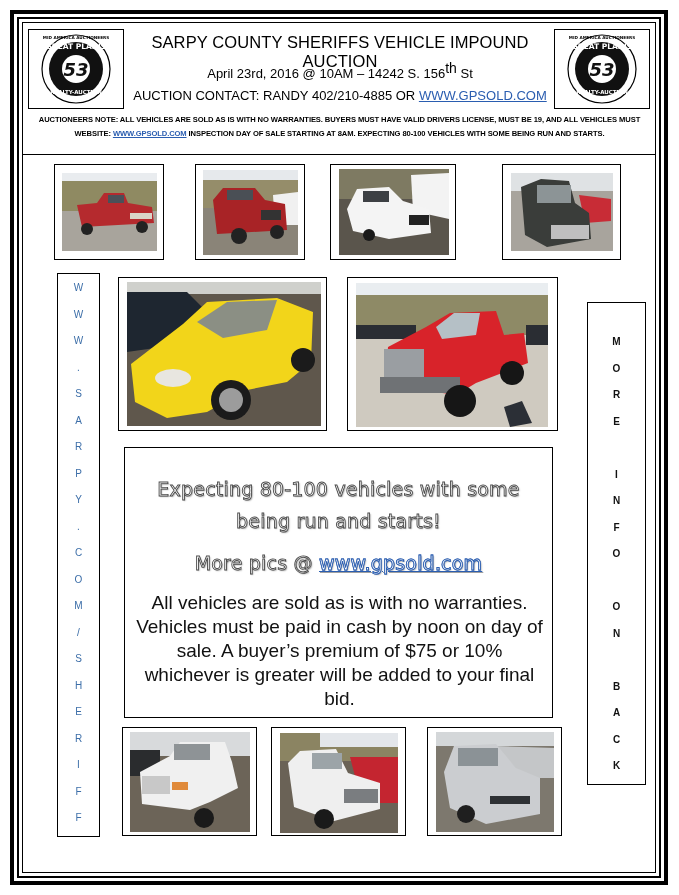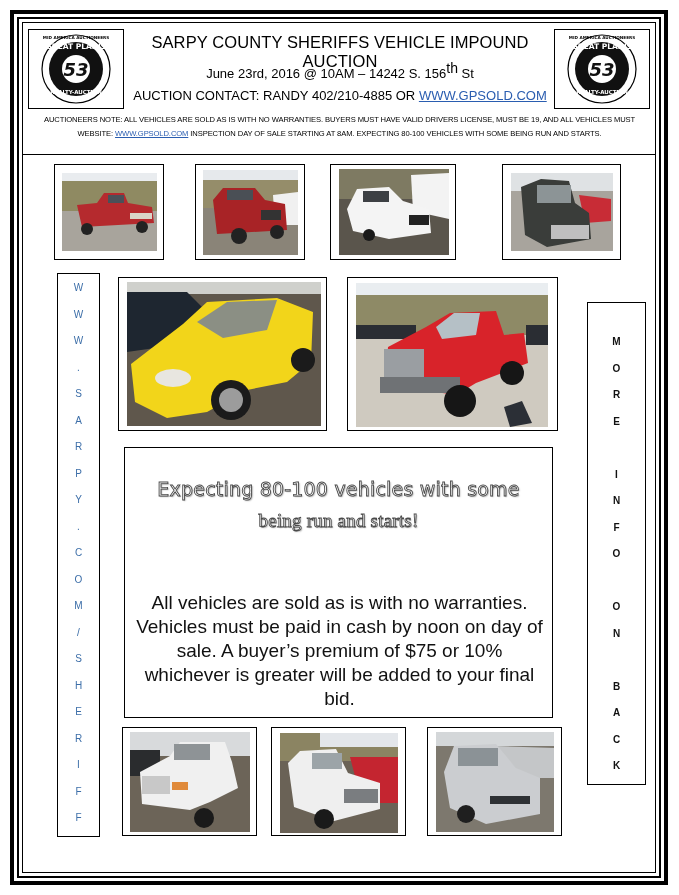--- a/index.html
+++ b/index.html
@@ -16,21 +16,21 @@
   .box { position: absolute; border: 1.5px solid #000; box-sizing: border-box; background: #fff; }
 
   
   .title { position: absolute; left: 120px; width: 440px; top: 33px; text-align: center;
            font-size: 16.5px; letter-spacing: 0.1px; }
   .subline { position: absolute; left: 120px; width: 440px; text-align: center; font-size: 13px; }
   .subline sup { font-size: 14px; }
   .link { color: #2a5db0; text-decoration: underline; }
 
   .note { position: absolute; left: 26px; width: 627px; top: 113px; text-align: center;
-          font-size: 7.6px; font-weight: normal; line-height: 14px; letter-spacing: -0.1px; }
+          font-size: 7.6px; font-weight: bold; line-height: 14px; letter-spacing: -0.1px; }
   .note-rule { position: absolute; left: 22px; width: 634px; top: 154px; height: 0;
                border-top: 1.5px solid #000; }
 
   
   .logo-box { position: absolute; width: 96px; height: 80px; border: 1px solid #000; box-sizing: border-box; background:#fff; }
   .logo-svg { position: absolute; left: 8px; top: 2px; width: 78px; height: 74px; }
 
   
   .photo { position: absolute; overflow: hidden; }
 
@@ -77,21 +77,21 @@
     <circle cx="39" cy="37" r="14" fill="#fff"></circle>
     <text x="39" y="44" text-anchor="middle" font-family="DejaVu Sans, sans-serif" font-weight="bold" font-style="italic" font-size="18" fill="#111">53</text>
     <text x="39" y="17" text-anchor="middle" font-family="DejaVu Sans, sans-serif" font-weight="bold" font-size="7.5" fill="#fff">GREAT PLAINS</text>
     <text x="39" y="62" text-anchor="middle" font-family="DejaVu Sans, sans-serif" font-weight="bold" font-size="5.5" fill="#fff">REALTY-AUCTION</text>
     <text x="39" y="7" text-anchor="middle" font-family="DejaVu Sans, sans-serif" font-weight="bold" font-size="4.2" fill="#000">MID AMERICA AUCTIONEERS</text>
   </svg>
 </div>
 
 <div class="title">SARPY COUNTY SHERIFFS VEHICLE IMPOUND AUCTION</div>
 <div class="subline" style="top:60px;">
-  <span>June 23rd, 2016 @ 10AM – 14242 S. 156</span><sup>th</sup><span> St</span>
+  <span>April 23rd, 2016 @ 10AM – 14242 S. 156</span><sup>th</sup><span> St</span>
 </div>
 <div class="subline" style="top:88px;">
   <span>AUCTION CONTACT:  RANDY 402/210-4885 OR </span><span class="link">WWW.GPSOLD.COM</span>
 </div>
 
 <div class="note">
   <div>AUCTIONEERS NOTE:  ALL VEHICLES ARE SOLD AS IS WITH NO WARRANTIES.  BUYERS MUST HAVE VALID DRIVERS LICENSE, MUST BE 19, AND ALL VEHICLES MUST</div>
   <div><span>WEBSITE:  </span><span class="link">WWW.GPSOLD.COM</span><span> INSPECTION DAY OF SALE STARTING AT 8AM.  EXPECTING 80-100 VEHICLES WITH SOME BEING RUN AND STARTS.</span></div>
 </div>
 <div class="note-rule"></div>
@@ -212,21 +212,24 @@
   <div class="vchar">N</div>
   <div class="vchar"> </div>
   <div class="vchar">B</div>
   <div class="vchar">A</div>
   <div class="vchar">C</div>
   <div class="vchar">K</div>
 </div>
 
 <div class="center-box">
   <div class="headline" style="top:30px;">Expecting 80-100 vehicles with some</div>
-  <div class="headline" style="top:62px;font-family:Liberation Serif, serif;">being run and starts!</div>
+  <div class="headline" style="top:62px;">being run and starts!</div>
+  <div class="headline" style="top:104px;">
+    <span>More pics @ </span><span class="link-outline">www.gpsold.com</span>
+  </div>
   <div class="body-text">All vehicles are sold as is with no warranties.  Vehicles must be paid in cash by noon on day of sale.  A buyer’s premium of $75 or 10% whichever is greater will be added to your final bid.</div>
 </div>
 
 <div class="box" style="left:122px; top:727px; width:135px; height:109px;">
   <svg class="photo" style="left:7px; top:4px;" width="120" height="100" viewBox="0 0 120 100">
     <rect width="120" height="100" fill="#6c6458"></rect>
       <rect width="120" height="24" fill="#d8dadc"></rect>
     <rect y="18" width="30" height="26" fill="#2a2c2e"></rect>
     <path d="M10 40 L40 24 L50 10 L95 10 L102 30 L108 56 L80 70 L60 78 L12 72 Z" fill="#f0f0f0"></path>
     <rect x="44" y="12" width="36" height="16" fill="#8e9396"></rect>

